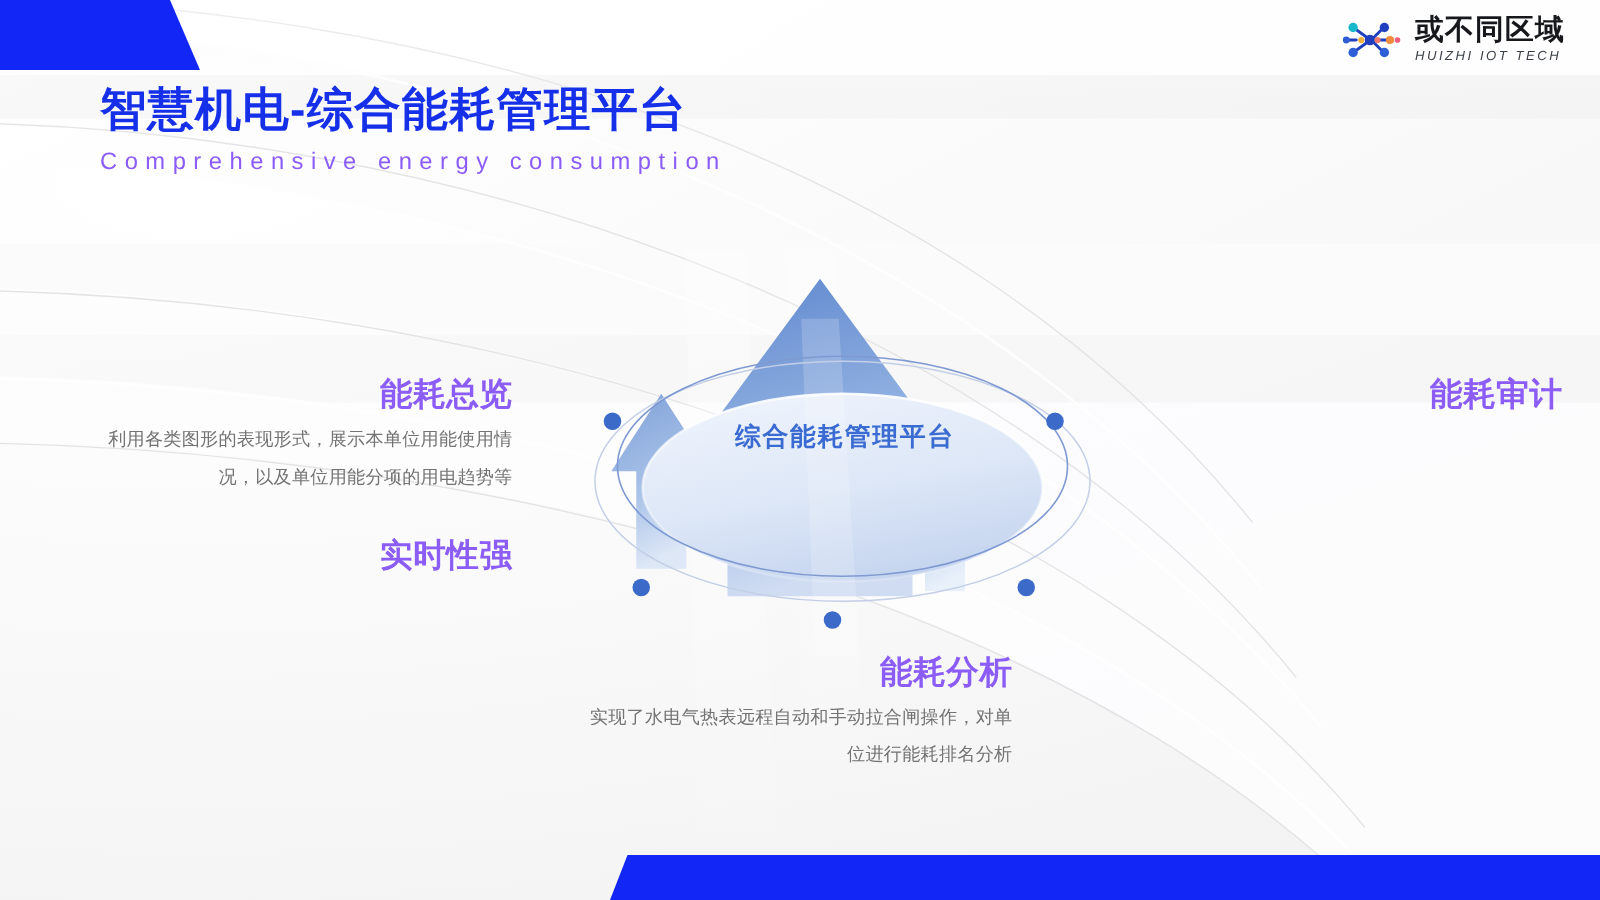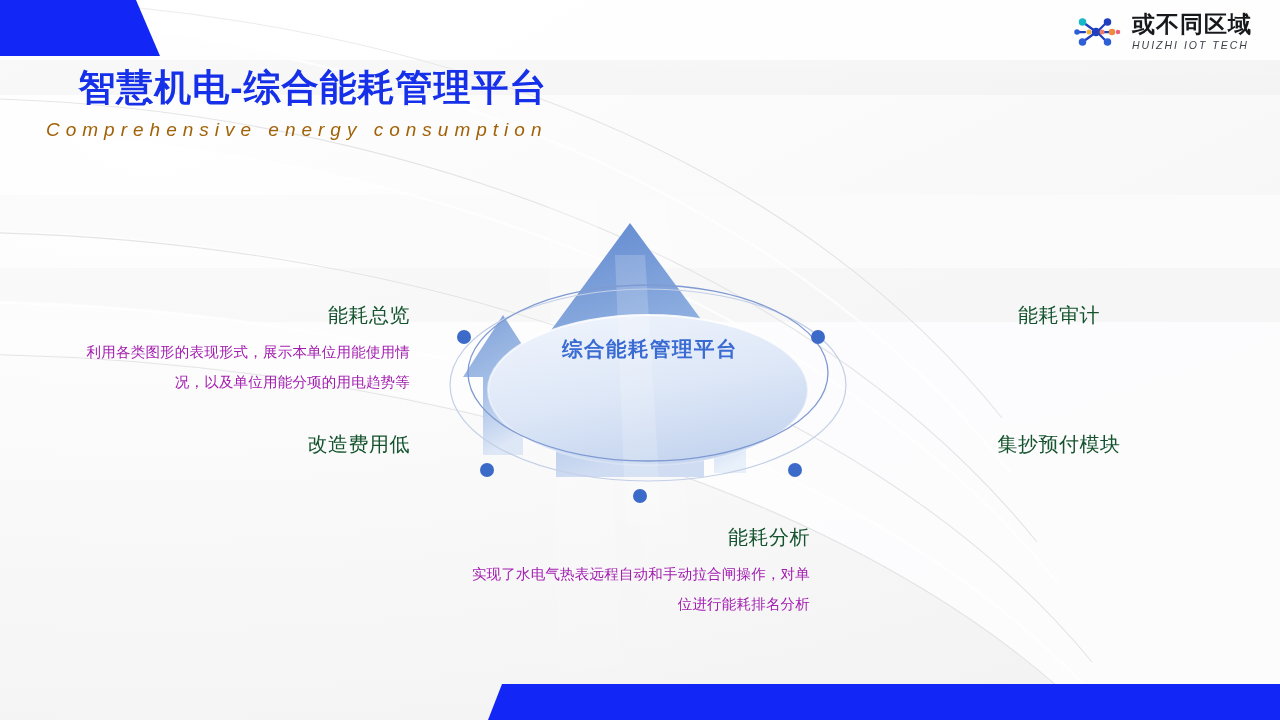--- a/index.html
+++ b/index.html
@@ -14,61 +14,61 @@
   .bg-base{position:absolute;inset:0;
     background:
       radial-gradient(120% 90% at 12% 20%, #ffffff 0%, #fbfbfc 42%, #f3f3f4 100%);
   }
   .bg-svg{position:absolute;inset:0;}
 
   
   .corner{position:absolute;}
 
   
-  .header{position:absolute;left:46px;top:66px;text-align:right;}
+  .header{position:absolute;left:80px;top:66px;}
   .title{
     font-size:37px;font-weight:700;color:#1530e8;letter-spacing:1px;
     line-height:44px;white-space:nowrap;
     text-shadow:0 1px 0 rgba(255,255,255,.6);
   }
   .subtitle{
     margin-top:9px;
-    font-size:19px;color:#a16207;letter-spacing:6.0px;
-    font-weight:400;white-space:nowrap;line-height:22px;font-style:italic;
+    font-size:19px;color:#8b5cf6;letter-spacing:6.0px;
+    font-weight:400;white-space:nowrap;line-height:22px;
   }
 
   
   .logo{position:absolute;right:28px;top:12px;display:flex;align-items:center;gap:8px;}
   .logo-mark{width:50px;height:40px;flex:0 0 auto;}
   .logo-text{display:flex;flex-direction:column;justify-content:center;line-height:1;}
   .logo-cn{font-size:23px;font-weight:700;color:#16181c;letter-spacing:1px;font-family:"DejaVu Sans",sans-serif;}
   .logo-en{font-size:10.5px;font-weight:400;color:#3a3f47;letter-spacing:2.0px;margin-top:4px;font-style:italic;}
 
   
   .feat{position:absolute;}
   .feat h3{
-    margin:0 0 10px 0;font-size:20px;font-weight:400;color:#14532d;
+    margin:0 0 10px 0;font-size:26px;font-weight:700;color:#8b5cf6;
     line-height:24px;letter-spacing:.5px;
   }
   .feat p{
-    margin:0;font-size:14.5px;line-height:30px;color:#a21caf;
+    margin:0;font-size:14.5px;line-height:30px;color:#737373;
     letter-spacing:.2px;font-weight:400;
   }
   .feat.right-al{text-align:right;}
-  .feat.left-al{text-align:center;}
+  .feat.left-al{text-align:right;}
   .feat.center-al{text-align:right;}
 
   #feat-overview{left:58px;top:303px;width:352px;}
   #feat-maint{left:40px;top:432px;width:370px;}
   #feat-audit{left:868px;top:303px;width:382px;}
   #feat-prepay{left:868px;top:432px;width:382px;}
   #feat-analysis{left:470px;top:525px;width:340px;}
 
   
-  .center-graphic{position:absolute;left:430px;top:215px;width:440px;height:310px;}
+  .center-graphic{position:absolute;left:456px;top:215px;width:440px;height:310px;}
   .center-label{
     position:absolute;left:0;right:0;top:120px;text-align:center;
     font-size:20.5px;font-weight:700;color:#3a6bd2;letter-spacing:1.5px;
     z-index:5;white-space:nowrap;
   }
 </style>
 </head>
 <body>
 
 <div class="stage">
@@ -231,29 +231,28 @@
     </svg>
     <div class="center-label">综合能耗管理平台</div>
   </div>
 
   <div class="feat right-al" id="feat-overview">
     <h3>能耗总览</h3>
     <p>利用各类图形的表现形式，展示本单位用能使用情况，以及单位用能分项的用电趋势等</p>
   </div>
 
   <div class="feat right-al" id="feat-maint">
-    <h3>改造费用低</h3>
+    <h3>实时性强</h3>
   </div>
 
   <div class="feat left-al" id="feat-audit">
     <h3>能耗审计</h3>
   </div>
 
   <div class="feat left-al" id="feat-prepay">
-    <h3>集抄预付模块</h3>
   </div>
 
   <div class="feat center-al" id="feat-analysis">
     <h3>能耗分析</h3>
     <p>实现了水电气热表远程自动和手动拉合闸操作，对单位进行能耗排名分析</p>
   </div>
 
 </div>
 
 </body></html>

